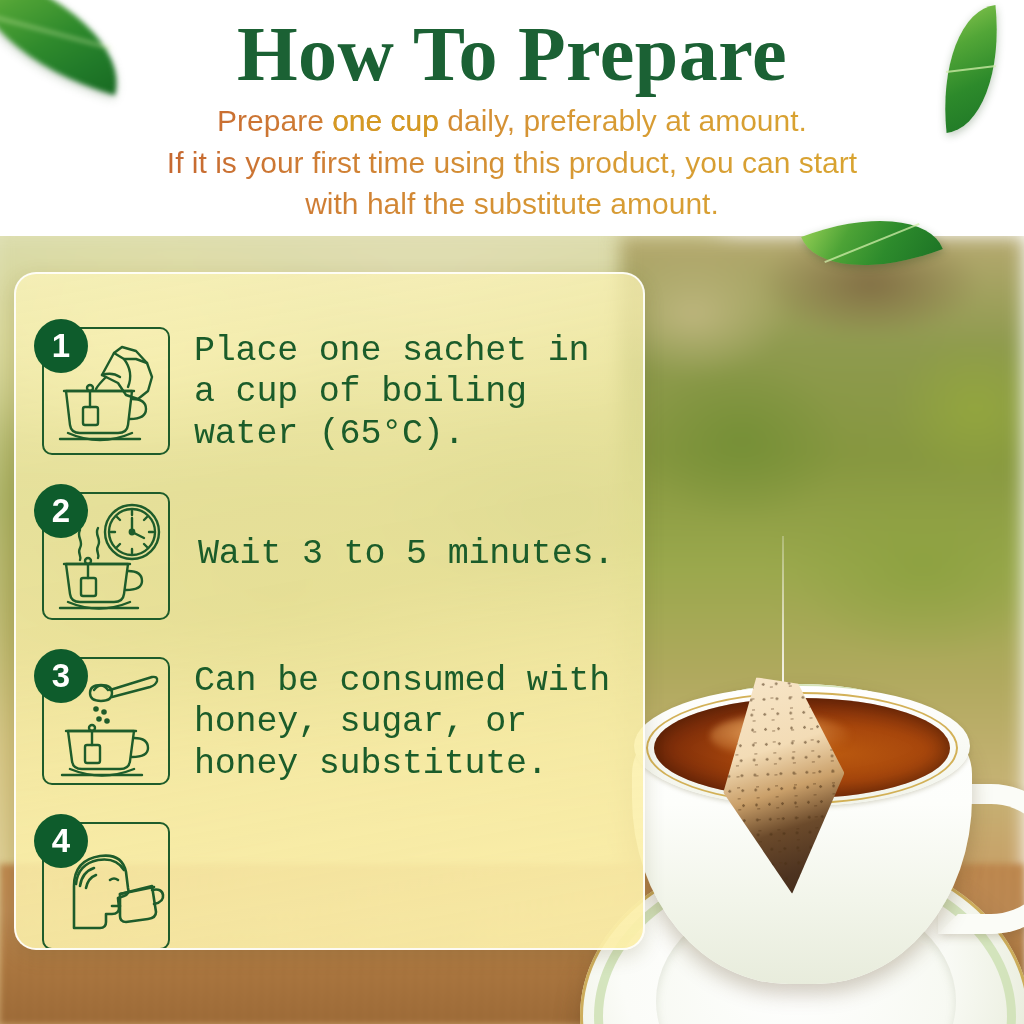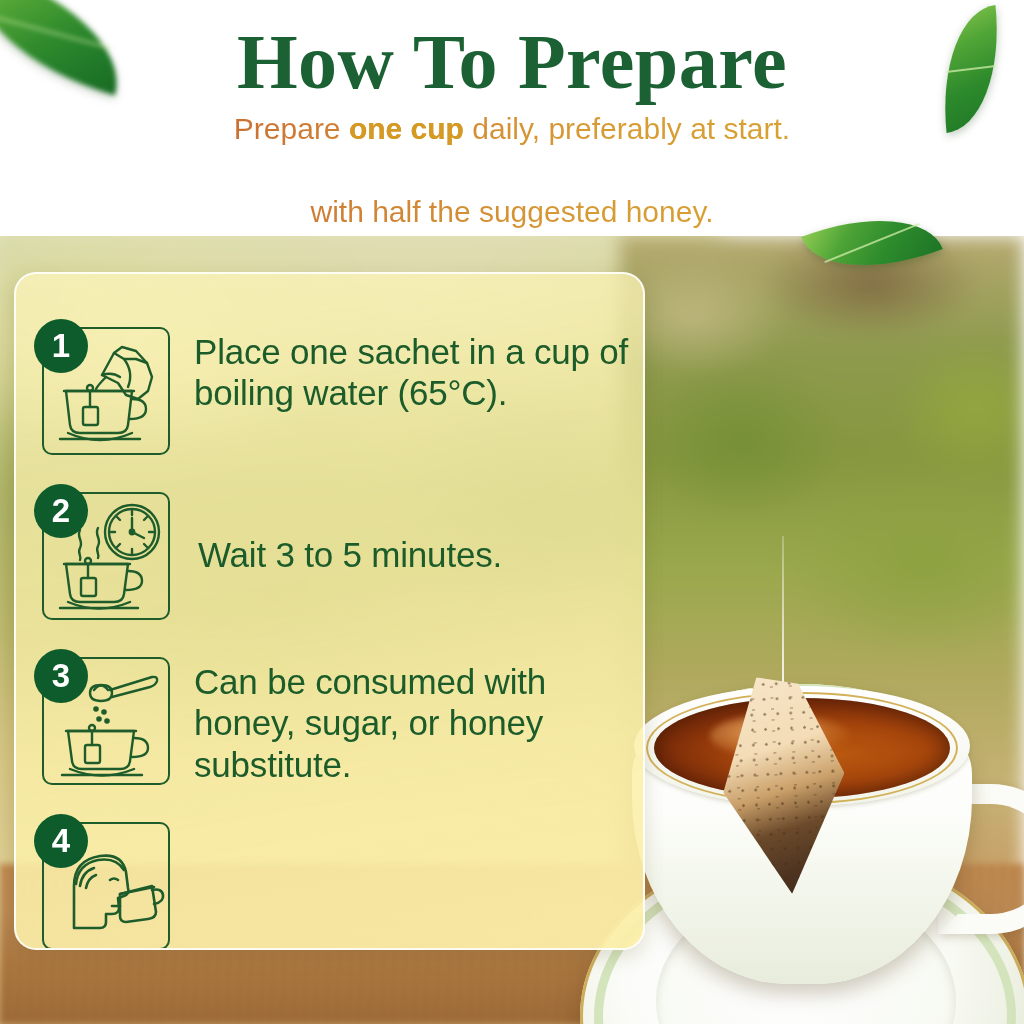--- a/index.html
+++ b/index.html
@@ -266,41 +266,41 @@
   
   .header {
     position: absolute;
     left: 0; top: 0;
     width: 1024px;
     text-align: center;
     z-index: 6;
   }
   .title {
     margin: 0;
-    padding-top: 24px;
+    padding-top: 16px;
     font-family: "Liberation Serif", "DejaVu Serif", serif;
     font-weight: bold;
     font-size: 78px;
     line-height: 0.98;
     letter-spacing: 0.5px;
     color: #1b6134;
   }
   .subtitle {
     margin: 8px auto 0;
     width: 880px;
     font-family: "Liberation Sans", sans-serif;
     font-size: 30px;
     line-height: 1.38;
     background-image: linear-gradient(95deg, #c05a2e 0%, #cf7d34 28%, #d79a34 58%, #d9a72f 100%);
     -webkit-background-clip: text;
     background-clip: text;
     color: transparent;
   }
   .subtitle b {
-    font-weight: bold;
+    font-weight: normal;
     color: #d49a22;
     -webkit-text-fill-color: #d49a22;
   }
 
   
   .panel {
     position: absolute;
     left: 14px;
     top: 272px;
     width: 631px;
@@ -363,21 +363,21 @@
   }
   .icon-svg {
     position: absolute;
     left: 0; top: 0;
     width: 124px;
     height: 124px;
   }
   .step-text {
     margin-left: 24px;
     padding-top: 4px;
-    font-family: Liberation Sans, sans-serif;
+    font-family: Liberation Mono, monospace;
     font-size: 35px;
     line-height: 1.18;
     color: #1b5c2a;
     letter-spacing: -0.2px;
     max-width: 436px;
   }
   .step-text-center {
     padding-top: 42px;
     margin-left: 28px;
   }
@@ -411,23 +411,23 @@
     </div>
   </div>
 
   <div class="leaf leaf-tl"></div>
   <div class="leaf leaf-tr"></div>
   <div class="leaf leaf-mid"></div>
 
   <div class="header">
     <h1 class="title">How To Prepare</h1>
     <div class="subtitle">
-      <span><span>Prepare </span><b>one cup</b><span> daily, preferably at start.</span></span><br>
-      <br>
-      <span>with half the suggested honey.</span>
+      <span><span>Prepare </span><b>one cup</b><span> daily, preferably at amount.</span></span><br>
+      <span>If it is your first time using this product, you can start</span><br>
+      <span>with half the substitute amount.</span>
     </div>
   </div>
 
   <div class="panel">
     <div class="steps">
 
       <div class="step step-1">
         <div class="icon-box">
           <svg class="icon-svg" viewBox="0 0 124 124">
             <g fill="none" stroke="#1e5c2b" stroke-width="2.4" stroke-linecap="round" stroke-linejoin="round">

